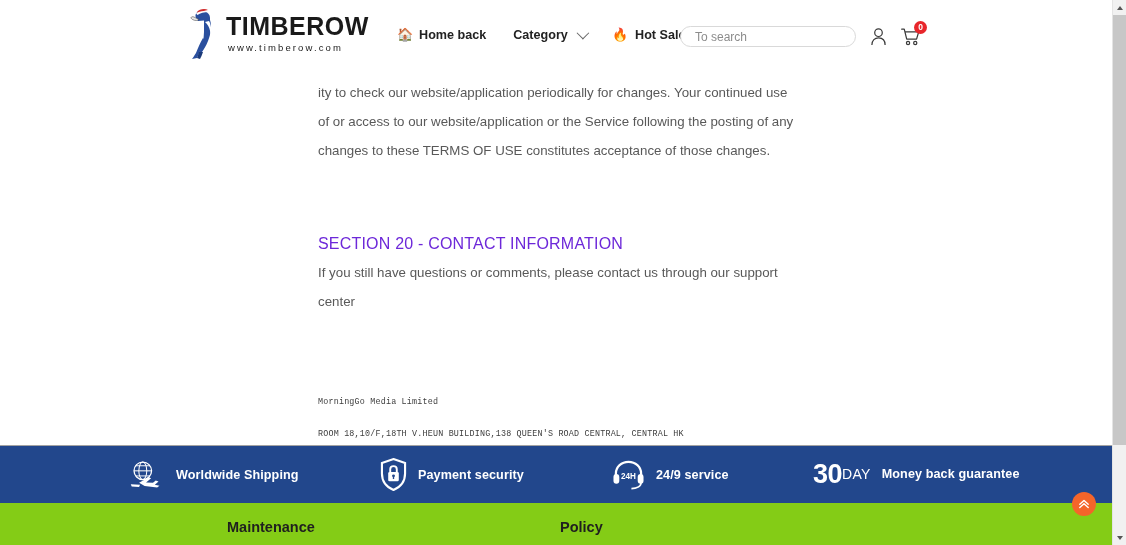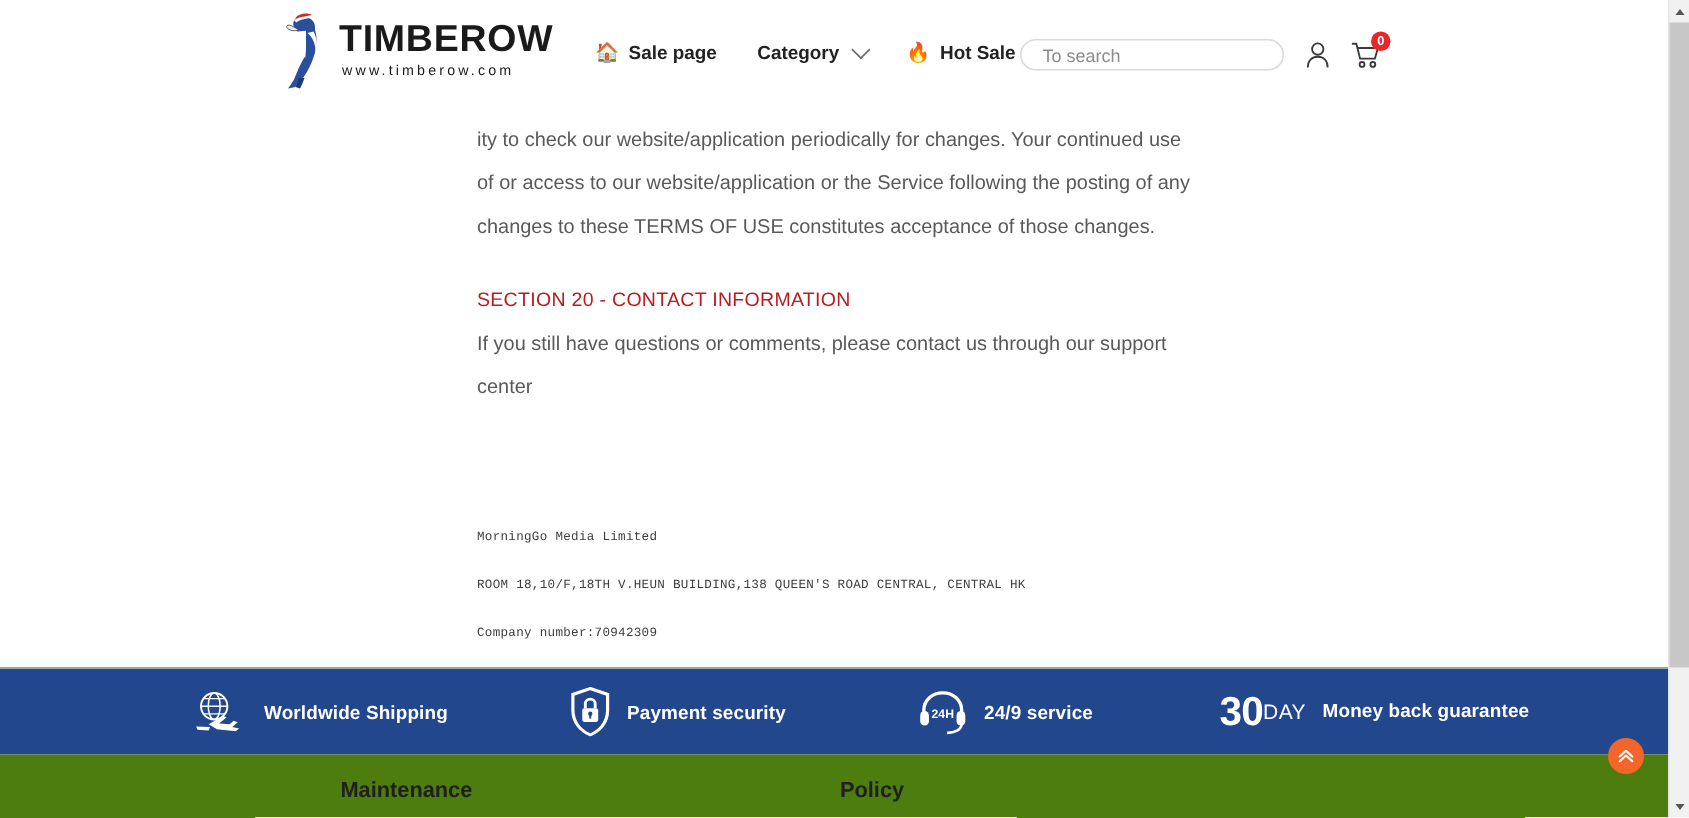--- a/index.html
+++ b/index.html
@@ -126,24 +126,24 @@
     padding-right:300px;
     padding-top:9px;
   }
   .para {
     font-size:13.3px;
     line-height:29px;
     color:#595959;
     max-width:480px;
   }
   .section-title {
-    font-size:13px;
+    font-size:16px;
     line-height:29px;
-    color:#b91c1c;
-    margin-top:20px;
+    color:#6d28d9;
+    margin-top:64px;
     letter-spacing:0.2px;
   }
   .para-2 {
     font-size:13.3px;
     line-height:29px;
     color:#595959;
     margin-top:0px;
   }
 
   .mono-block {
@@ -195,21 +195,21 @@
   }
   .thirty .n { font-size:27px; font-weight:bold; letter-spacing:-0.5px; }
   .thirty .d { font-size:14px; font-weight:normal; letter-spacing:0.3px; }
 
   
   .footer {
     position:absolute;
     left:0; right:0;
     top:503px;
     height:42px;
-    background:#4d7c0f;
+    background:#84cc16;
     padding-top:16px;
   }
   .footer-cols { position:relative; height:100%; }
   .footer-head {
     position:absolute;
     font-size:14.5px;
     font-weight:bold;
     color:#1f1f1f;
   }
   .fc1 { left:227px; }
@@ -282,21 +282,21 @@
       </svg>
       <div class="logo-text">
         <div class="logo-name">TIMBEROW</div>
         <div class="logo-url">www.timberow.com</div>
       </div>
     </div>
 
     <div class="nav">
       <div class="nav-item">
         <span class="nav-emoji">🏠</span>
-        <span>Sale page</span>
+        <span>Home back</span>
       </div>
       <div class="nav-item">
         <span>Category</span>
         <span class="chev"></span>
       </div>
       <div class="nav-item">
         <span class="nav-emoji">🔥</span>
         <span>Hot Sale</span>
       </div>
     </div>

